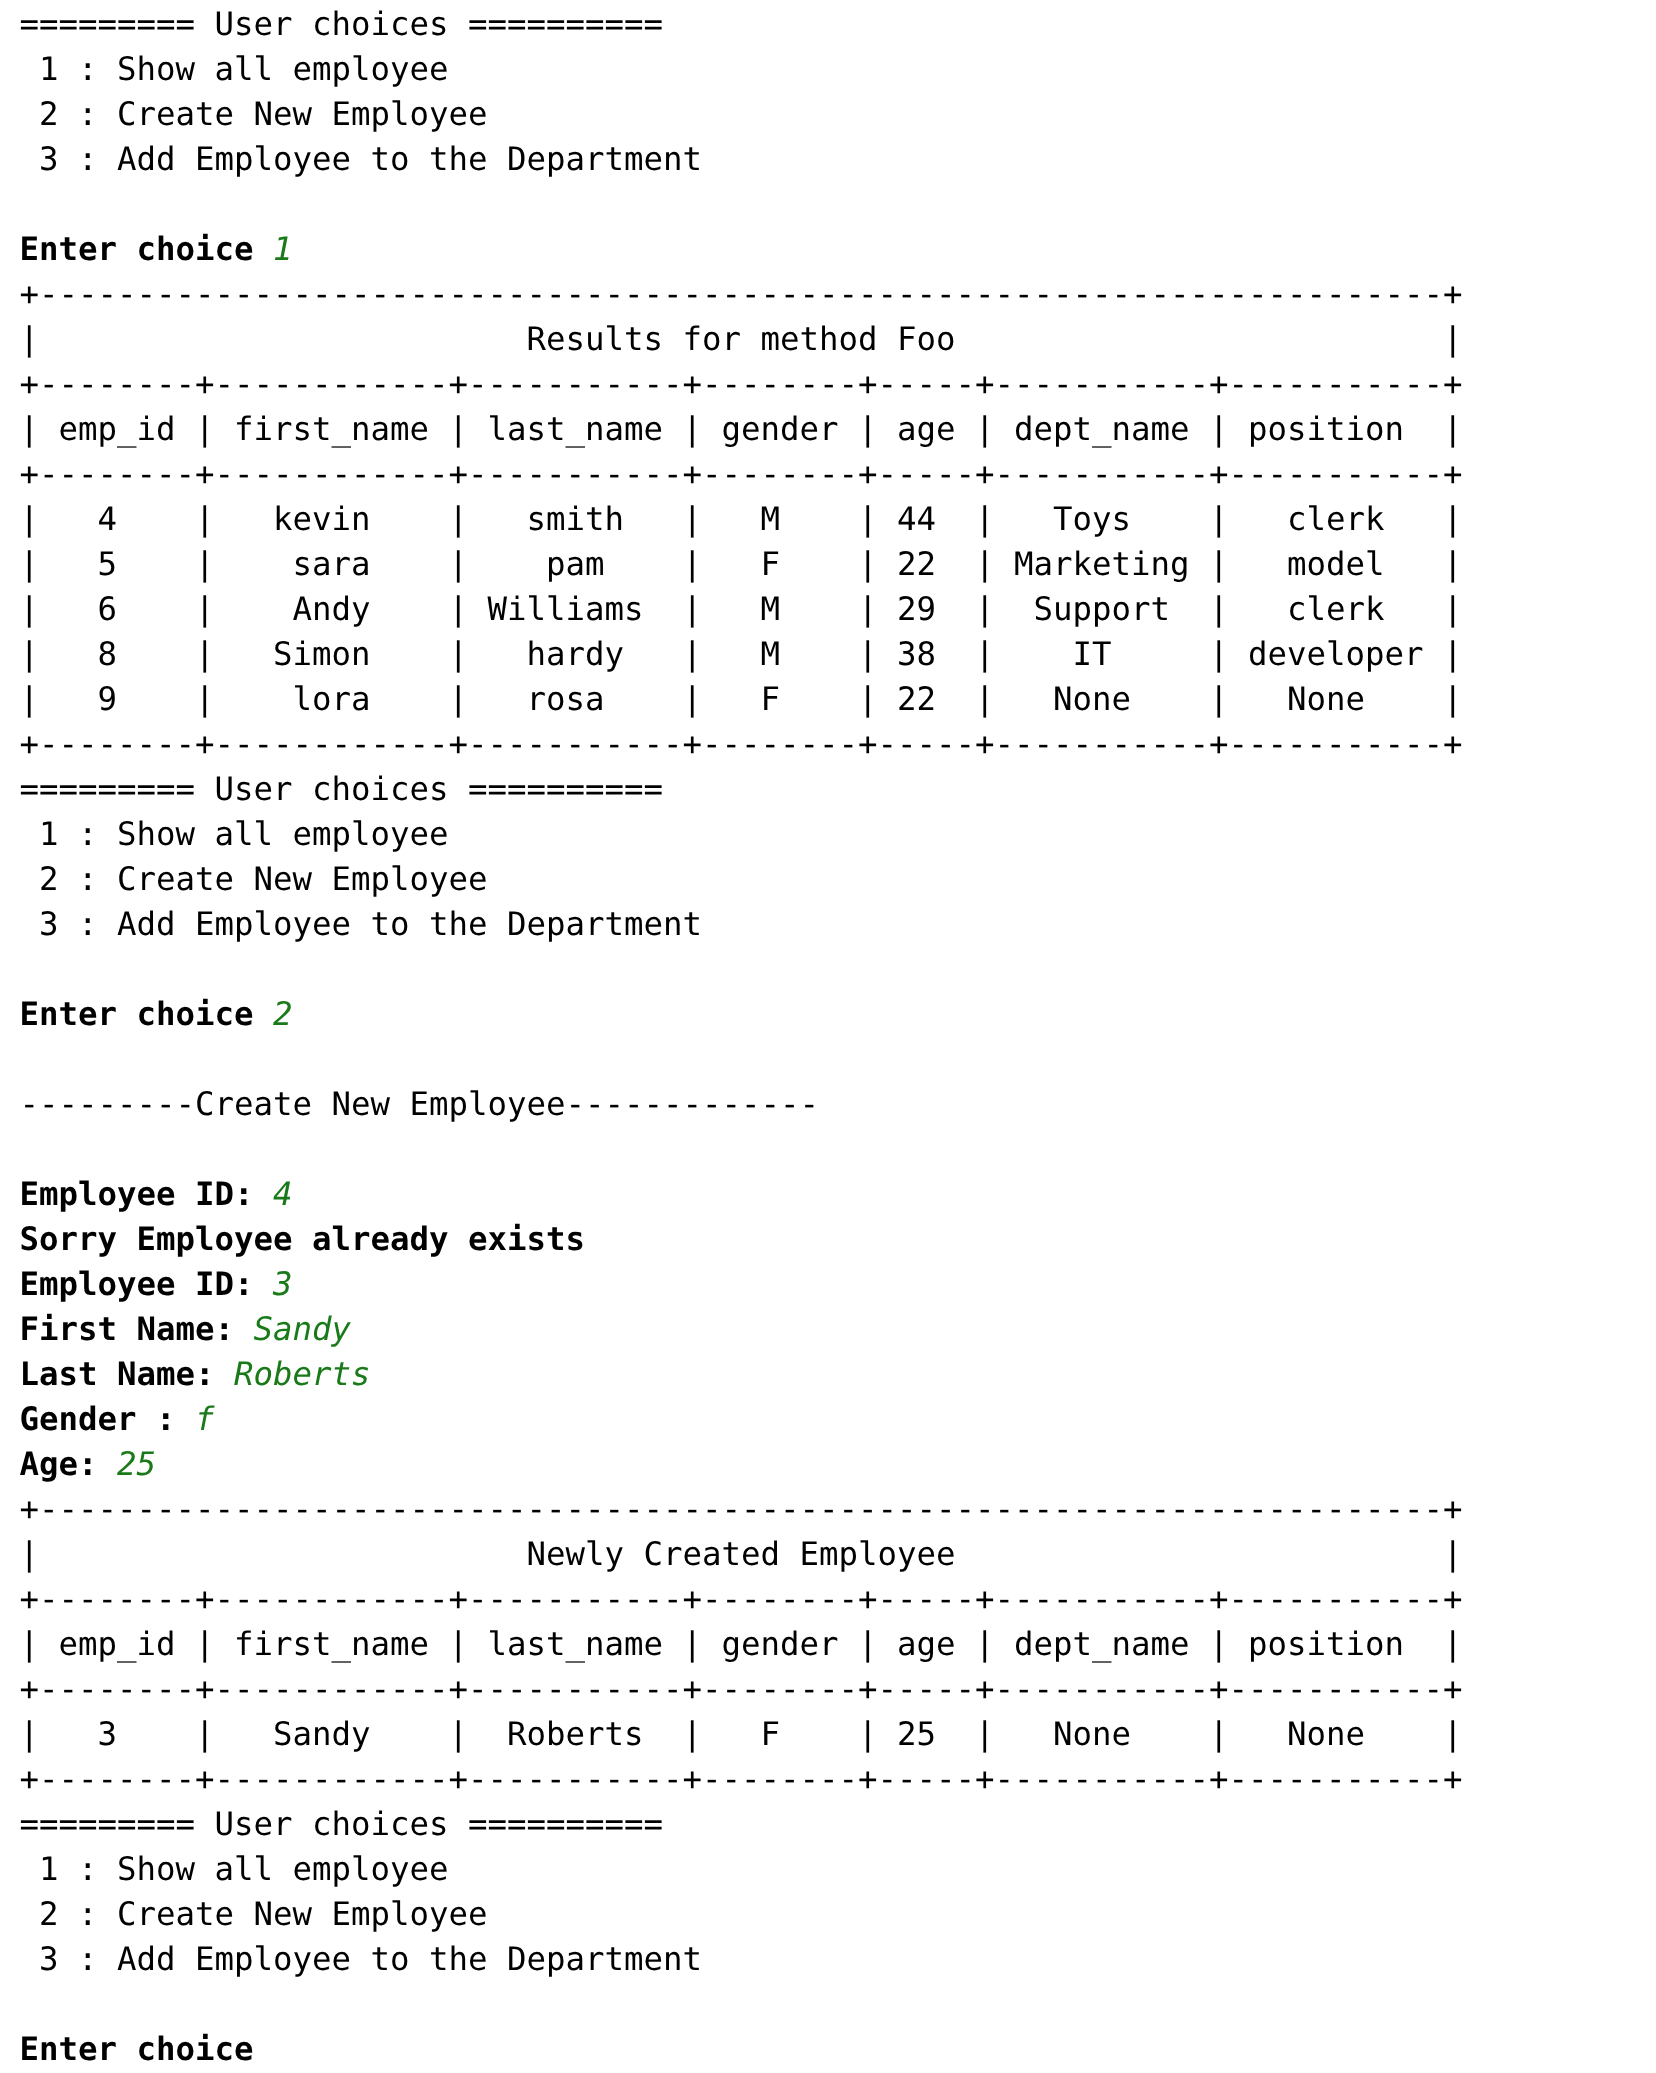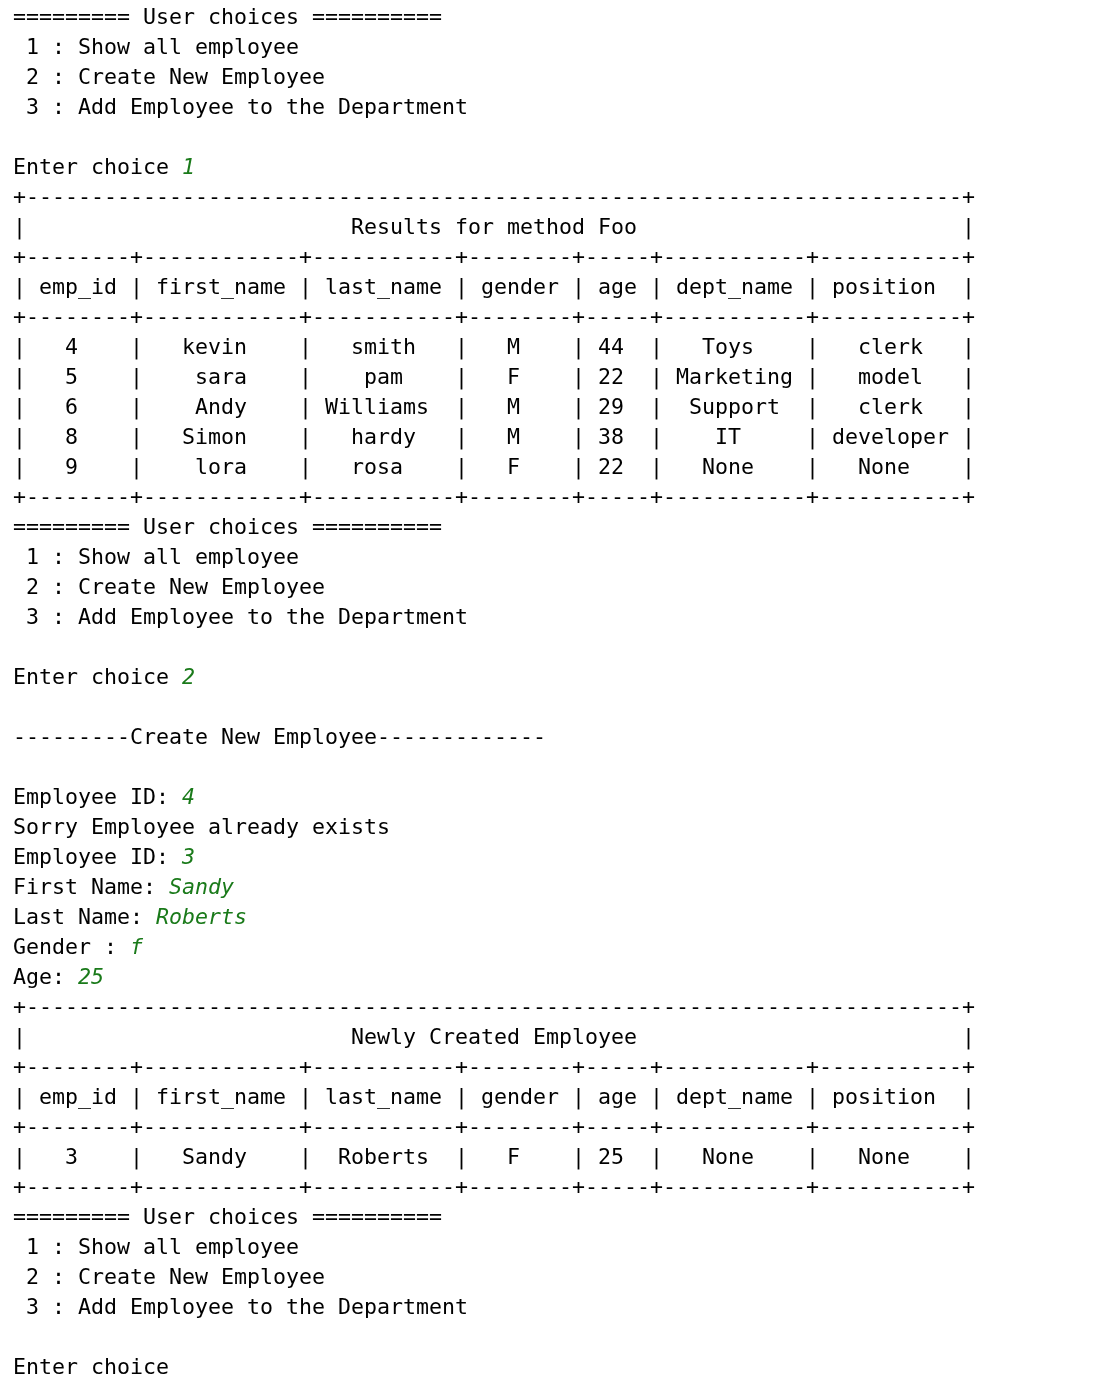--- a/index.html
+++ b/index.html
@@ -29,18 +29,19 @@
   }
   .blank {
     height: 30px;
   }
   .inp {
     color: #1a7a1a;
     font-style: italic;
   }
   .seg {
     white-space: pre;
+    font-weight: bold;
   }
 </style>
 </head>
 <body>
 
 <div id="terminal"><div class="line">========= User choices ==========</div><div class="line"> 1 : Show all employee</div><div class="line"> 2 : Create New Employee</div><div class="line"> 3 : Add Employee to the Department</div><div class="blank"></div><div class="line"><span class="seg">Enter choice </span><span class="inp">1</span></div><div class="table-block"><div class="line">+------------------------------------------------------------------------+</div><div class="line">|                         Results for method Foo                         |</div><div class="line">+--------+------------+-----------+--------+-----+-----------+-----------+</div><div class="line">| emp_id | first_name | last_name | gender | age | dept_name | position  |</div><div class="line">+--------+------------+-----------+--------+-----+-----------+-----------+</div><div class="line">|   4    |   kevin    |   smith   |   M    | 44  |   Toys    |   clerk   |</div><div class="line">|   5    |    sara    |    pam    |   F    | 22  | Marketing |   model   |</div><div class="line">|   6    |    Andy    | Williams  |   M    | 29  |  Support  |   clerk   |</div><div class="line">|   8    |   Simon    |   hardy   |   M    | 38  |    IT     | developer |</div><div class="line">|   9    |    lora    |   rosa    |   F    | 22  |   None    |   None    |</div><div class="line">+--------+------------+-----------+--------+-----+-----------+-----------+</div></div><div class="line">========= User choices ==========</div><div class="line"> 1 : Show all employee</div><div class="line"> 2 : Create New Employee</div><div class="line"> 3 : Add Employee to the Department</div><div class="blank"></div><div class="line"><span class="seg">Enter choice </span><span class="inp">2</span></div><div class="blank"></div><div class="line">---------Create New Employee-------------</div><div class="blank"></div><div class="line"><span class="seg">Employee ID: </span><span class="inp">4</span></div><div class="line"><span class="seg">Sorry Employee already exists</span></div><div class="line"><span class="seg">Employee ID: </span><span class="inp">3</span></div><div class="line"><span class="seg">First Name: </span><span class="inp">Sandy</span></div><div class="line"><span class="seg">Last Name: </span><span class="inp">Roberts</span></div><div class="line"><span class="seg">Gender : </span><span class="inp">f</span></div><div class="line"><span class="seg">Age: </span><span class="inp">25</span></div><div class="table-block"><div class="line">+------------------------------------------------------------------------+</div><div class="line">|                         Newly Created Employee                         |</div><div class="line">+--------+------------+-----------+--------+-----+-----------+-----------+</div><div class="line">| emp_id | first_name | last_name | gender | age | dept_name | position  |</div><div class="line">+--------+------------+-----------+--------+-----+-----------+-----------+</div><div class="line">|   3    |   Sandy    |  Roberts  |   F    | 25  |   None    |   None    |</div><div class="line">+--------+------------+-----------+--------+-----+-----------+-----------+</div></div><div class="line">========= User choices ==========</div><div class="line"> 1 : Show all employee</div><div class="line"> 2 : Create New Employee</div><div class="line"> 3 : Add Employee to the Department</div><div class="blank"></div><div class="line"><span class="seg">Enter choice</span></div></div>
 
 </body></html>

